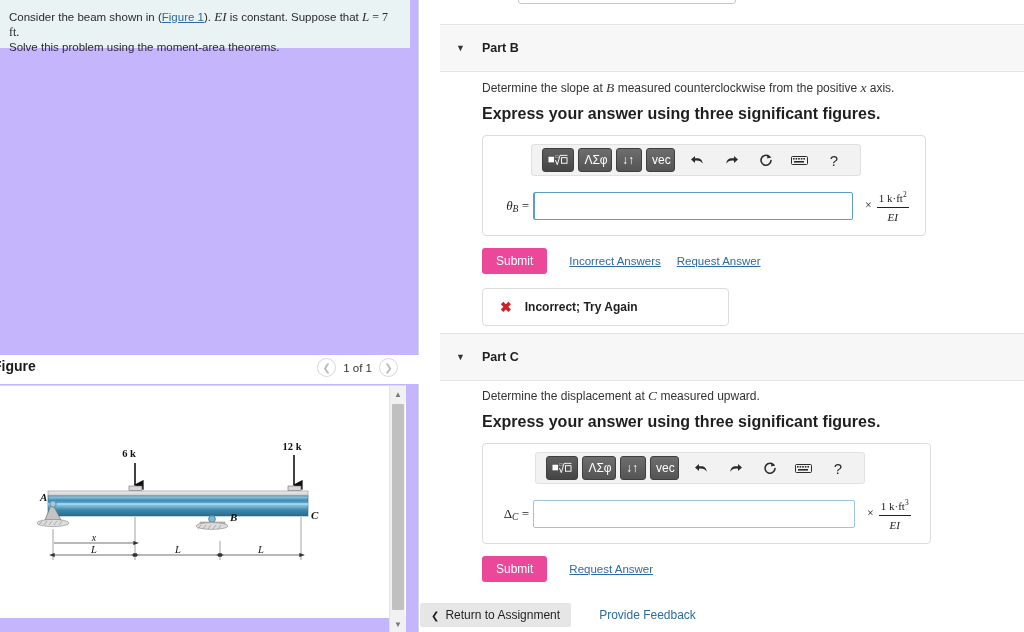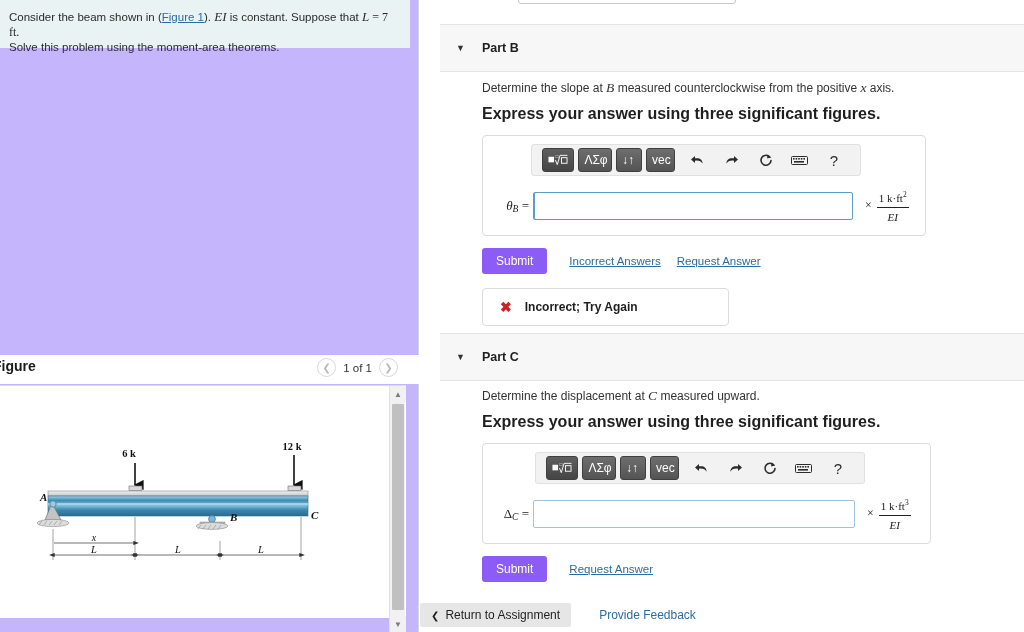--- a/index.html
+++ b/index.html
@@ -178,21 +178,21 @@
     font-family: "Liberation Serif", serif; font-size: 11px; color: #222;
   }
   .unit .times { margin-right: 5px; font-size: 12px; }
   .frac { display: inline-block; text-align: center; line-height: 16px; }
   .frac .num { border-bottom: 1px solid #222; padding: 0 2px 1px 2px; display: block; }
   .frac .den { font-style: italic; padding-top: 1px; display: block; }
   .frac sup { font-size: 7.5px; }
 
   .btn-row { margin-left: 54px; margin-top: 12px; display: flex; align-items: center; }
   .submit-btn {
-    background: #8b5cf6; color: #fff;
+    background: #ec4899; color: #fff;
     border: none; border-radius: 3px;
     height: 26px; padding: 0 14px;
     font-size: 12px; font-family: "Liberation Sans", sans-serif;
     cursor: pointer;
   }
   .link {
     color: #2b6ca3; font-size: 11.5px;
     text-decoration: underline; margin-left: 22px; cursor: pointer;
   }
 

